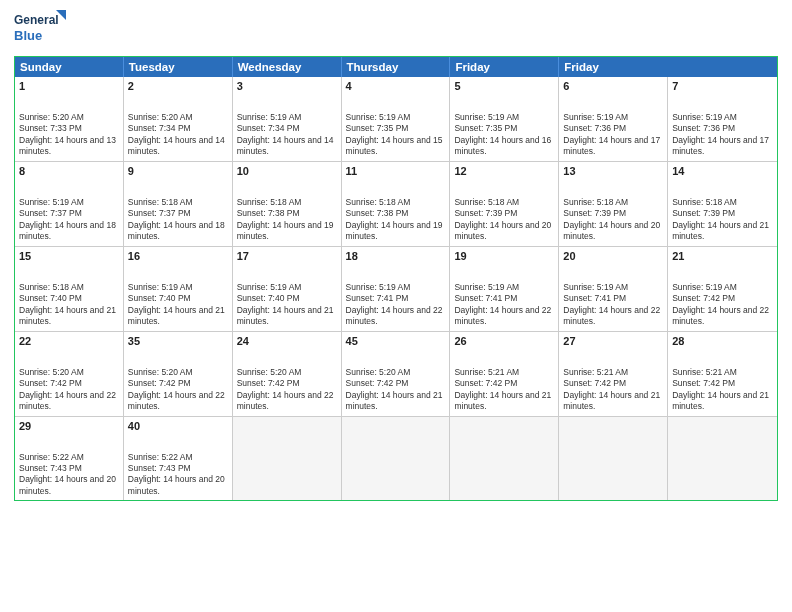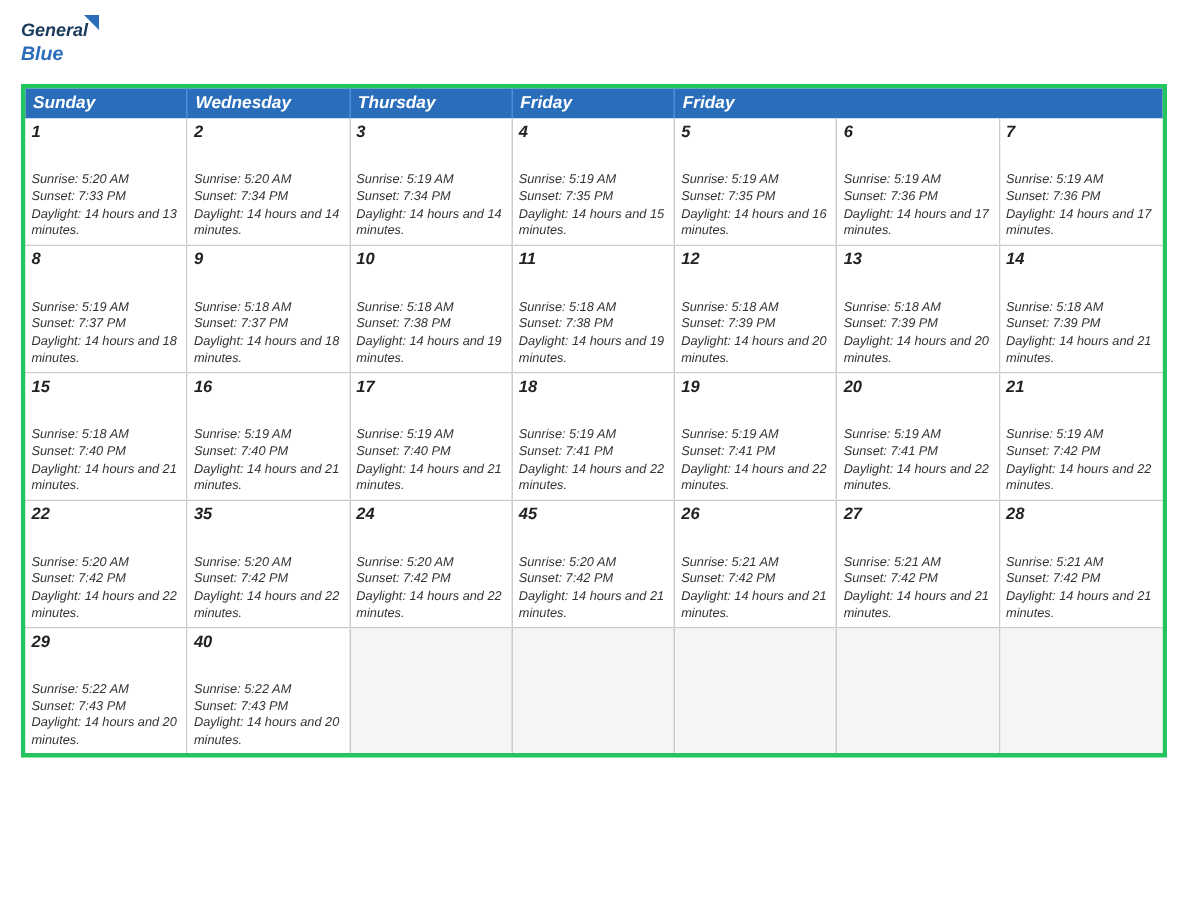--- a/index.html
+++ b/index.html
@@ -9,21 +9,20 @@
       font-family: Arial, Helvetica, sans-serif;
       background: #fff;
       overflow: hidden;
     }
     .page {
       width: 792px;
       height: 496px;
       padding: 10px 14px 10px 14px;
       display: flex;
       flex-direction: column;
-      font-style: italic;
     }
     .header {
       display: flex;
       justify-content: space-between;
       align-items: flex-start;
       margin-bottom: 8px;
     }
     .logo {
       display: flex;
       align-items: center;
@@ -39,21 +38,21 @@
     }
     .title-block h2 {
       font-size: 14px;
       color: #333;
       font-weight: normal;
     }
     .calendar {
       flex: 1;
       display: flex;
       flex-direction: column;
-      border: 3px solid #22c55e;
+      border: 1px solid #22c55e;
     }
     .cal-header-row {
       display: grid;
       grid-template-columns: repeat(7, 1fr);
       background: #2a6ebb;
     }
     .cal-header-cell {
       color: #fff;
       font-size: 11.5px;
       font-weight: bold;
@@ -119,20 +118,21 @@
 </div>
     <div class="title-block">
       <h1></h1>
       <h2></h2>
     </div>
   </div>
 
   <div class="calendar">
     <div class="cal-header-row">
     <div class="cal-header-cell">Sunday</div>
+        <div class="cal-header-cell">Tuesday</div>
         <div class="cal-header-cell">Wednesday</div>
         <div class="cal-header-cell">Thursday</div>
         <div class="cal-header-cell">Friday</div>
         <div class="cal-header-cell">Friday</div>
       </div>
     <div class="cal-body">
     <div class="cal-row">
           <div class="cal-cell">
             <span class="day-num">1</span>
             <div class="cell-text" style="white-space: pre-line;">Sunrise: 5:20 AM

